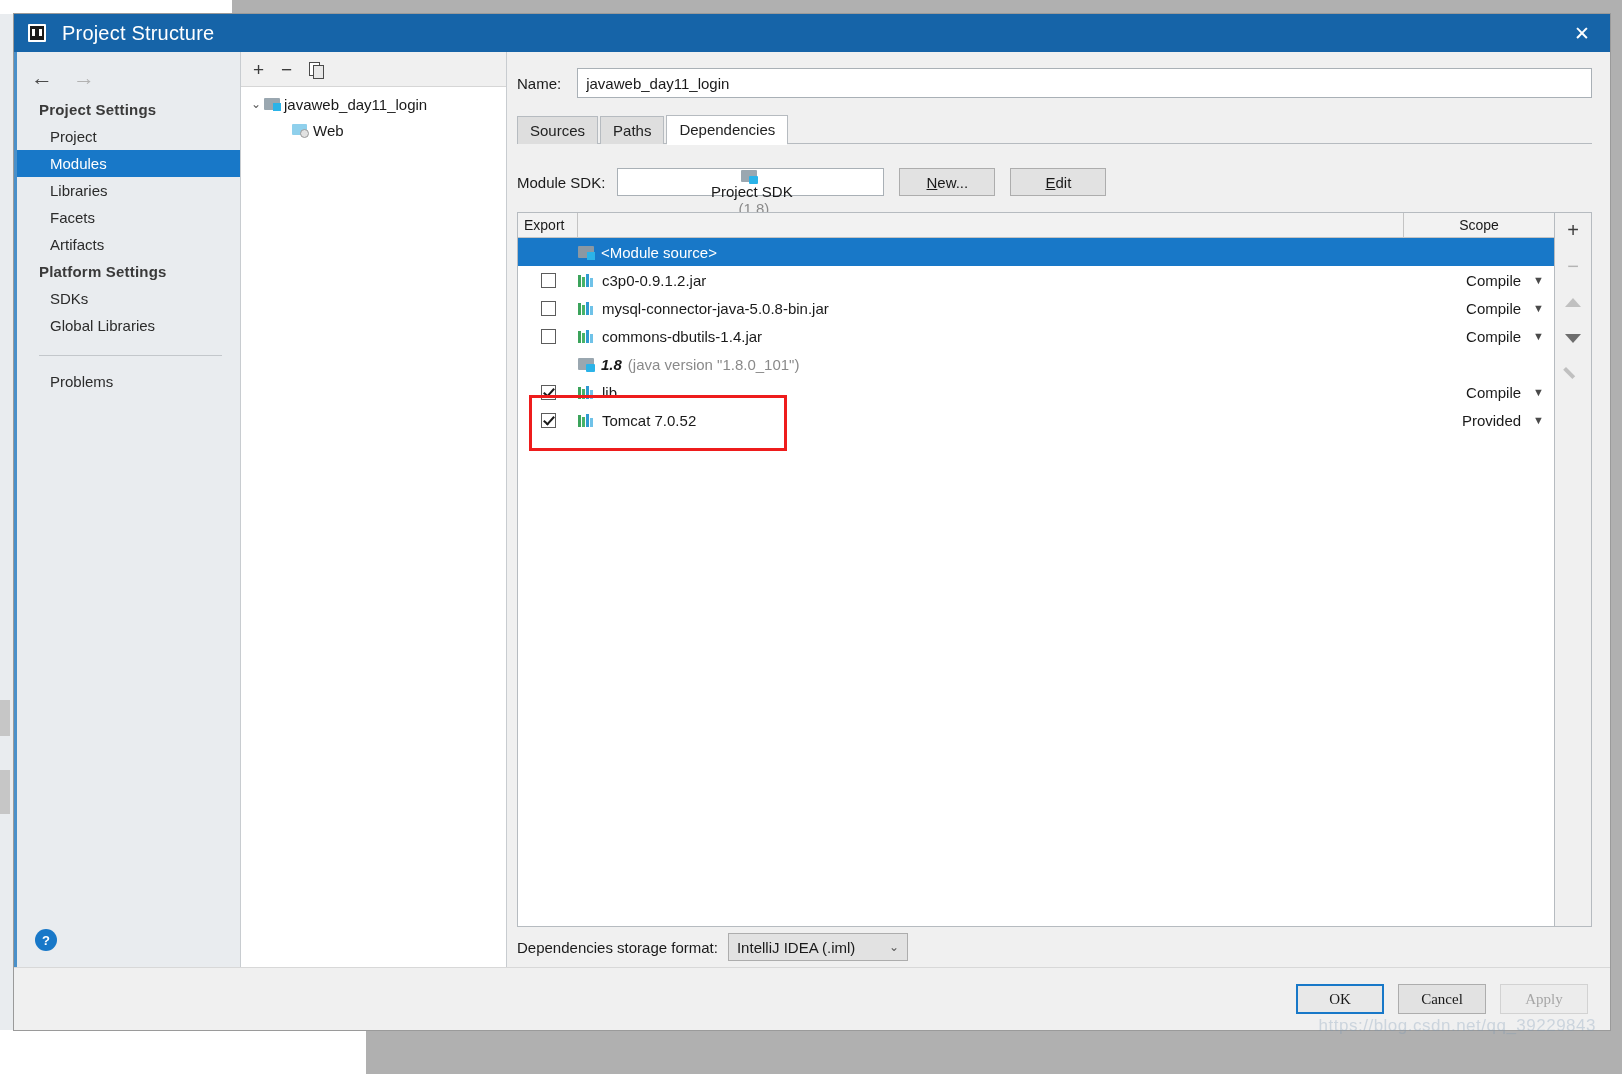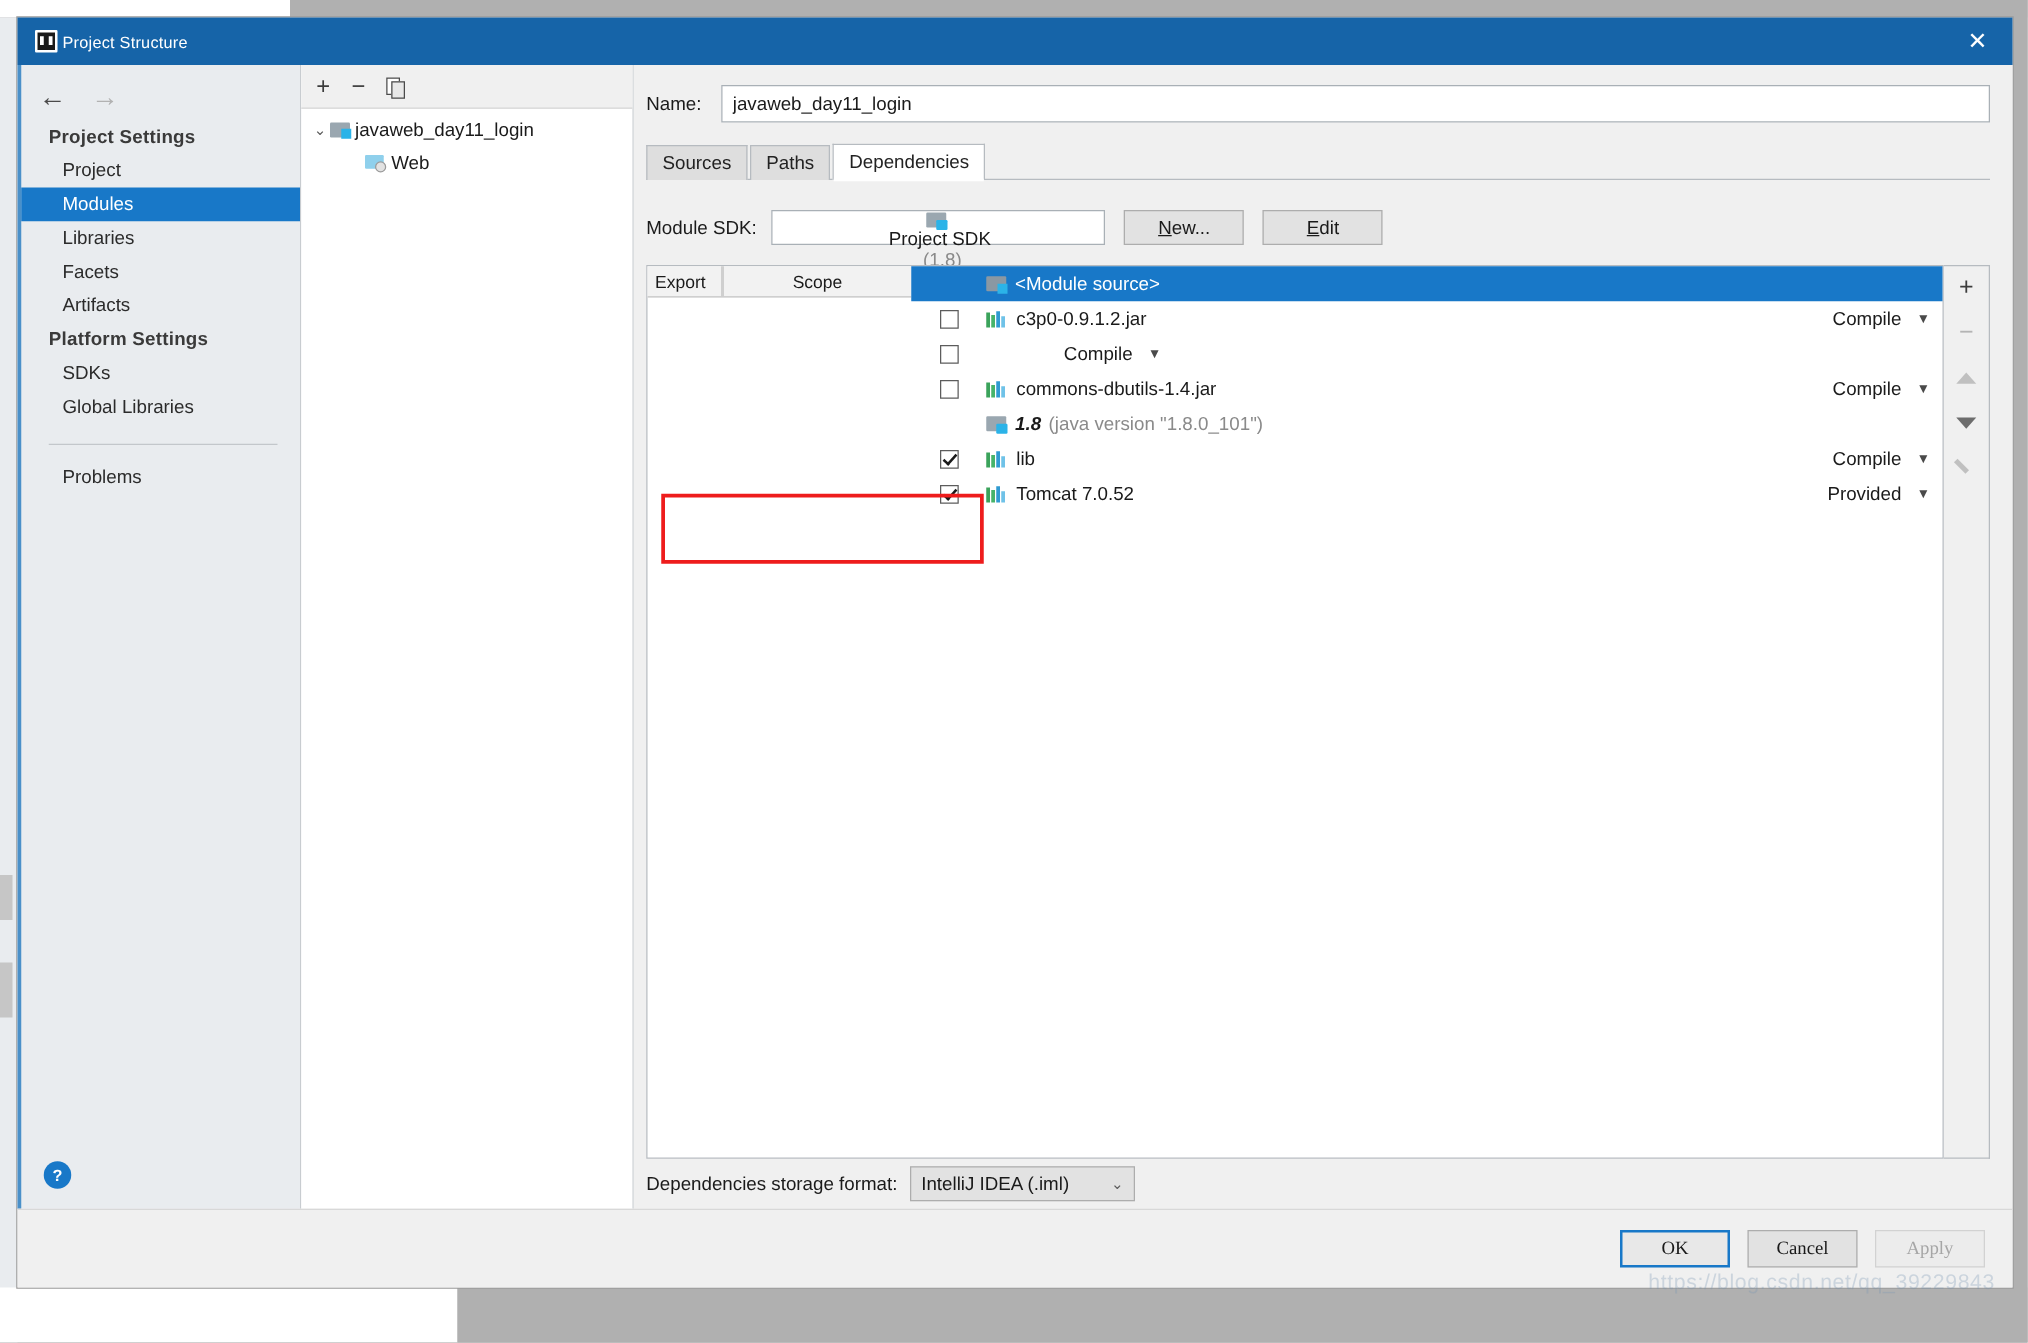--- a/index.html
+++ b/index.html
@@ -96,23 +96,23 @@
     background: #ffffff;
   }
   .titlebar-icon::after {
     content: "";
     position: absolute;
     right: 2px; top: 3px;
     width: 3px; height: 7px;
     background: #ffffff;
   }
   .titlebar-title {
-    margin-left: 4px;
+    margin-left: 16px;
     color: #ffffff;
-    font-size: 13px;
+    font-size: 20px;
     letter-spacing: .2px;
   }
   .titlebar-close {
     position: absolute;
     right: 0; top: 0;
     width: 56px; height: 38px;
     display: flex;
     align-items: center;
     justify-content: center;
     color: #ffffff;
@@ -459,21 +459,21 @@
     margin-top: 14px;
     margin-left: 5px;
     flex: 1 1 auto;
     min-height: 0;
   }
   .table-box {
     flex: 1 1 auto;
     border: 1px solid #b6bbc0;
     background: #ffffff;
     display: flex;
-    flex-direction: row;
+    flex-direction: column;
     min-width: 0;
   }
   .table-head {
     display: flex;
     height: 24px;
     background: #f2f2f2;
     border-bottom: 1px solid #c4c4c4;
     flex: 0 0 auto;
   }
   .th {
@@ -860,20 +860,29 @@
               <div class="cell-scope">
                 <span>Compile</span>
                 <span class="scope-arrow">▼</span>
               </div>
             </div>
 
             <div class="trow">
               <div class="cell-export">
                 <span class="cbox"></span>
               </div>
+              <div class="cell-name">
+                <span class="lib-icon">
+                    <i></i>
+                    <i></i>
+                    <i></i>
+                    <i></i>
+                  </span>
+                <span>mysql-connector-java-5.0.8-bin.jar</span>
+              </div>
               <div class="cell-scope">
                 <span>Compile</span>
                 <span class="scope-arrow">▼</span>
               </div>
             </div>
 
             <div class="trow">
               <div class="cell-export">
                 <span class="cbox"></span>
               </div>

